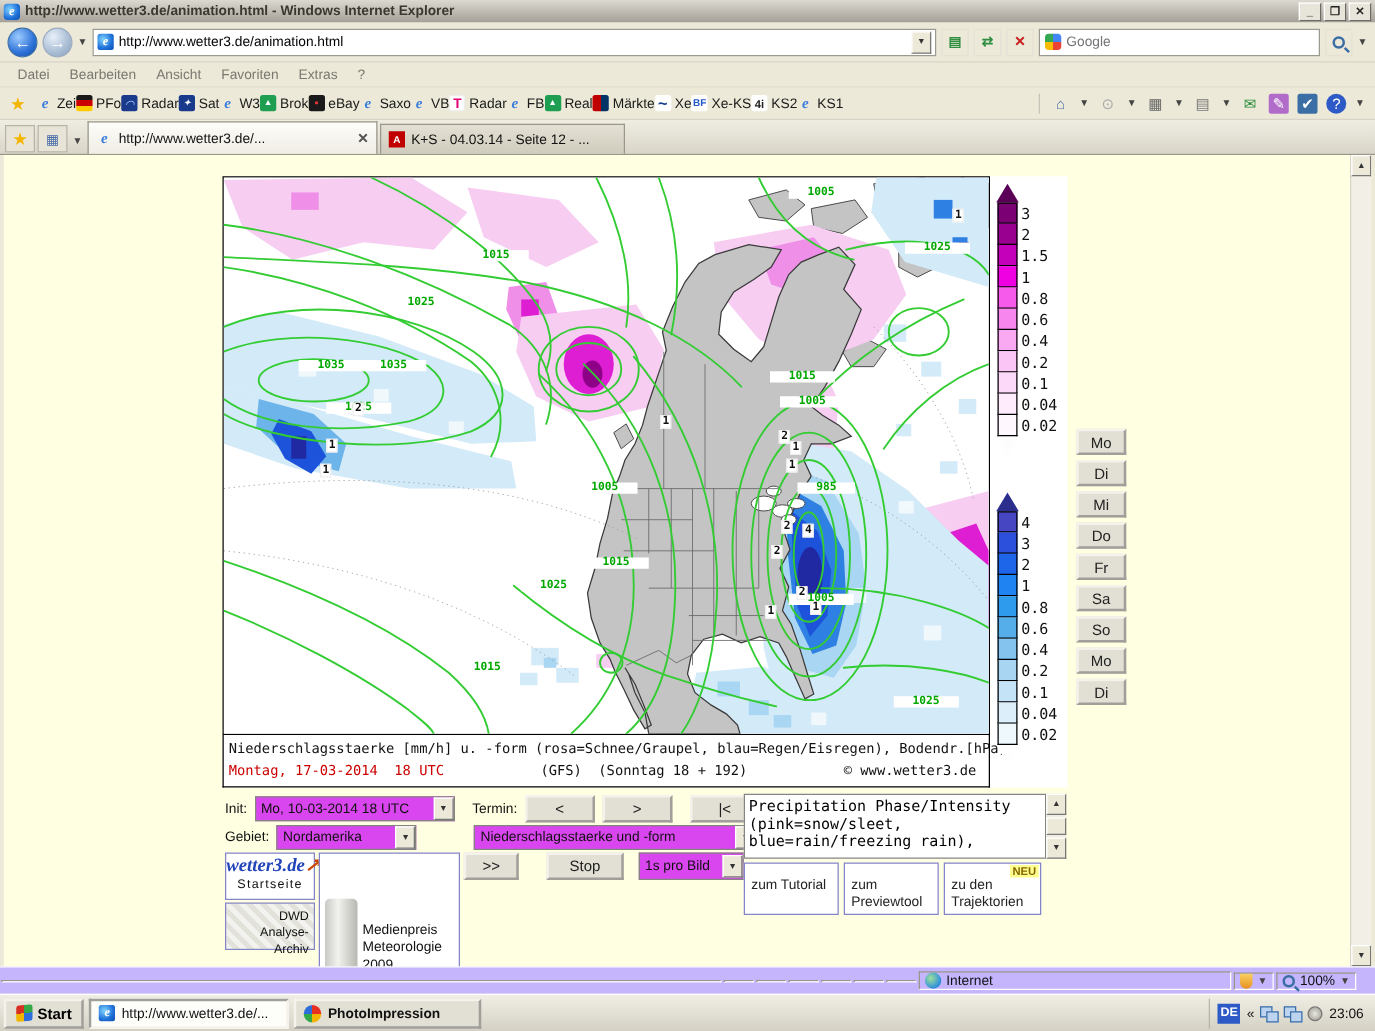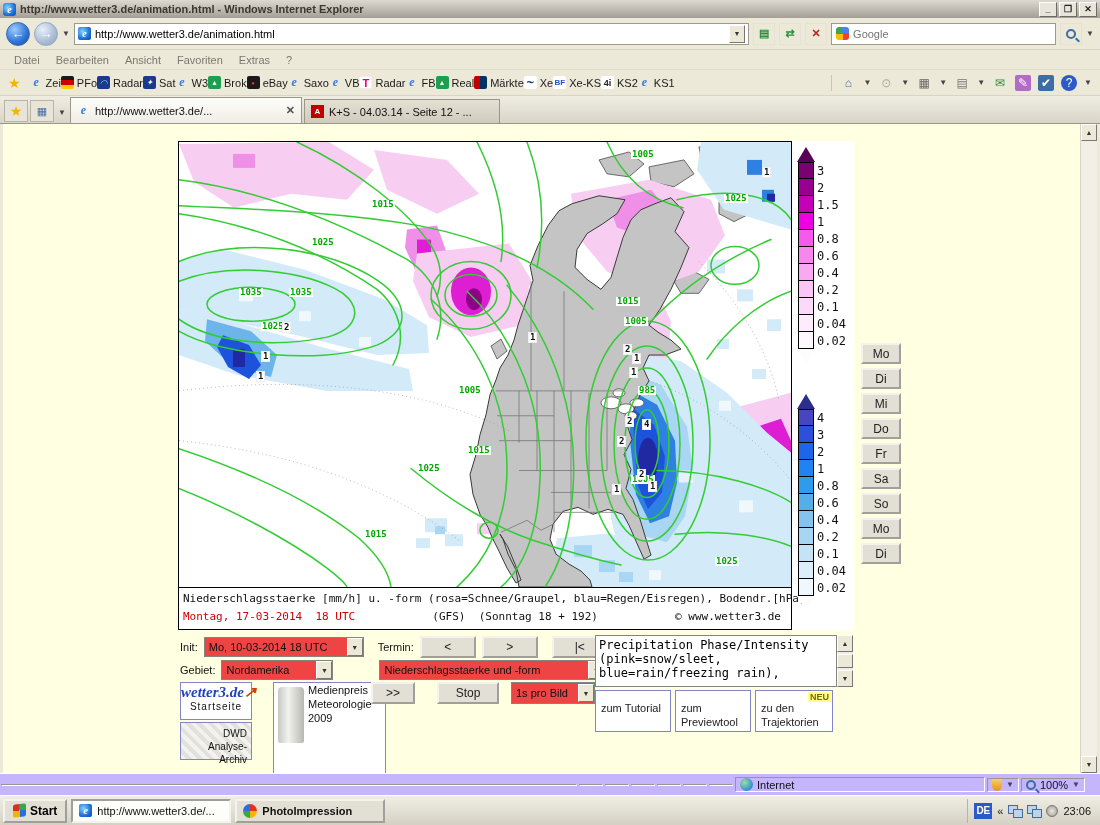--- a/index.html
+++ b/index.html
@@ -61,39 +61,39 @@
   .content{flex:1;background:#FFFFE1;position:relative;border-left:3px solid #ECE9D8;border-right:3px solid #ECE9D8;overflow:hidden}
   .vscroll{position:absolute;right:0;top:0;bottom:0;width:17px;background:#F2F0E6;border-left:1px solid #D8D4C8;display:flex;flex-direction:column;justify-content:space-between}
   .sbtn{height:17px;background:#ECE9D8;border:1px solid #fff;border-right-color:#777;border-bottom-color:#777;display:flex;align-items:center;justify-content:center;font-size:7px;color:#333}
   
   .mapwrap{position:absolute;left:175px;top:17px;width:676px;height:489px;background:#fff}
   .mapcanvas{position:absolute;left:0;top:0;width:614px;height:447px;border:1px solid #000}
   .caption{position:absolute;left:0;top:447px;width:614px;height:42px;border:1px solid #000;border-top:none;font:11px "DejaVu Sans Mono",monospace;padding:2px 4px;line-height:18px;background:#fff}
   .cap2{display:flex;justify-content:space-between;padding-right:6px}
   .red{color:#CC0000}
   .pre{white-space:pre}
-  .isol{position:absolute;font:bold 9px "DejaVu Sans Mono",monospace;color:#00A800;background:#fff;padding:0 1px;line-height:9px}
+  .isol{position:absolute;font:bold 9px "DejaVu Sans Mono",monospace;color:#00A800;background:#fff;padding:0 15px;line-height:9px}
   .prel{position:absolute;font:bold 9px "DejaVu Sans Mono",monospace;color:#111;background:#fff;padding:0 1px;line-height:9px;border:1px solid #eee}
   
   .scalecol{position:absolute;left:620px;top:0;width:56px;height:489px}
   .scale{position:absolute;left:0}
   .srow{display:flex;align-items:center;height:17px}
   .scell{width:16px;height:17px;border:1px solid #000;border-top:none}
   .srow:first-child .scell{border-top:1px solid #000}
   .slab{font:12px "DejaVu Sans Mono",monospace;margin-left:3px}
   .tri{width:0;height:0;border-left:9px solid transparent;border-right:9px solid transparent;margin-left:-1px}
   .tri-up-pink{border-bottom:15px solid #5A0056}
   .tri-up-blue{border-bottom:15px solid #2B2E8C}
   .tri-down{border-top:15px solid #FDFDFD}
   
   .daycol{position:absolute;left:858px;top:219px;display:flex;flex-direction:column;gap:4px}
   .daybtn{width:40px;height:21px;background:#E2DFD4;border:2px outset #F4F2EA;font:12px "Liberation Sans",sans-serif;color:#222}
   
   .lab{color:#111}
-  .fakesel{height:20px;background:#ef4444;border:1px solid #858580;display:inline-flex;align-items:center;justify-content:space-between;padding-left:4px;gap:4px}
+  .fakesel{height:20px;background:#d946ef;border:1px solid #858580;display:inline-flex;align-items:center;justify-content:space-between;padding-left:4px;gap:4px}
   .fakesel .dd{width:16px;height:18px;background:#ECE9D8;border:1px solid #fff;border-right-color:#777;border-bottom-color:#777;display:flex;align-items:center;justify-content:center;font-size:7px;color:#333}
   .btn3d{background:#E2DFD4;border:2px outset #F4F2EA;font:12px "Liberation Sans",sans-serif;height:22px;color:#222}
   .row{position:absolute;display:flex;align-items:center;gap:6px}
   .bluebox{border:1px solid #8484C8;background:#fff;position:absolute;font-size:11px}
   .w3logo{color:#2244BB;font:italic bold 15px "Liberation Serif",serif}
   .w3logo b{color:#CC4400}
   .startseite{font-size:10px;letter-spacing:1px;text-align:center}
   .dwdbox{background:repeating-linear-gradient(45deg,#F2F2EE 0 4px,#E2E2DA 4px 8px);font-size:10px;text-align:right;padding:4px;line-height:13px}
   .trophy{width:26px;height:56px;background:linear-gradient(90deg,#C8C8C4,#F2F2EE 40%,#B8B8B2);border-radius:4px 4px 2px 2px;flex:none;margin:4px}
   .archimg{width:34px;height:26px;background:linear-gradient(135deg,#2E9E40 0 30%,#E8E020 30% 55%,#E88A20 55% 80%,#C83020 80%);border:1px solid #888;flex:none}
@@ -614,21 +614,21 @@
       </span>
     </div>
 
     <div class="bluebox" style="left:177px;top:558px;width:72px;height:38px;text-align:center">
       <div class="w3logo"><span>wetter3.de</span><b>↗</b></div>
       <div class="startseite">Startseite</div>
     </div>
     <div class="bluebox dwdbox" style="left:177px;top:598px;width:72px;height:38px">
       <span>DWD Analyse-Archiv</span>
     </div>
-    <div class="bluebox" style="left:270px;top:558px;width:113px;height:98px;display:flex;align-items:flex-start">
+    <div class="bluebox" style="left:252px;top:558px;width:113px;height:98px;display:flex;align-items:flex-end">
       <div class="trophy"></div>
       <div style="line-height:14px">Medienpreis Meteorologie 2009</div>
     </div>
 
     <div class="row" style="left:368px;top:558px">
       <button class="btn3d" style="width:44px">&gt;&gt;</button>
       <button class="btn3d" style="width:62px;margin-left:16px">Stop</button>
       <span class="fakesel" style="width:84px;margin-left:6px;height:22px">
         <span>1s pro Bild</span>
         <span class="dd">▼</span>

